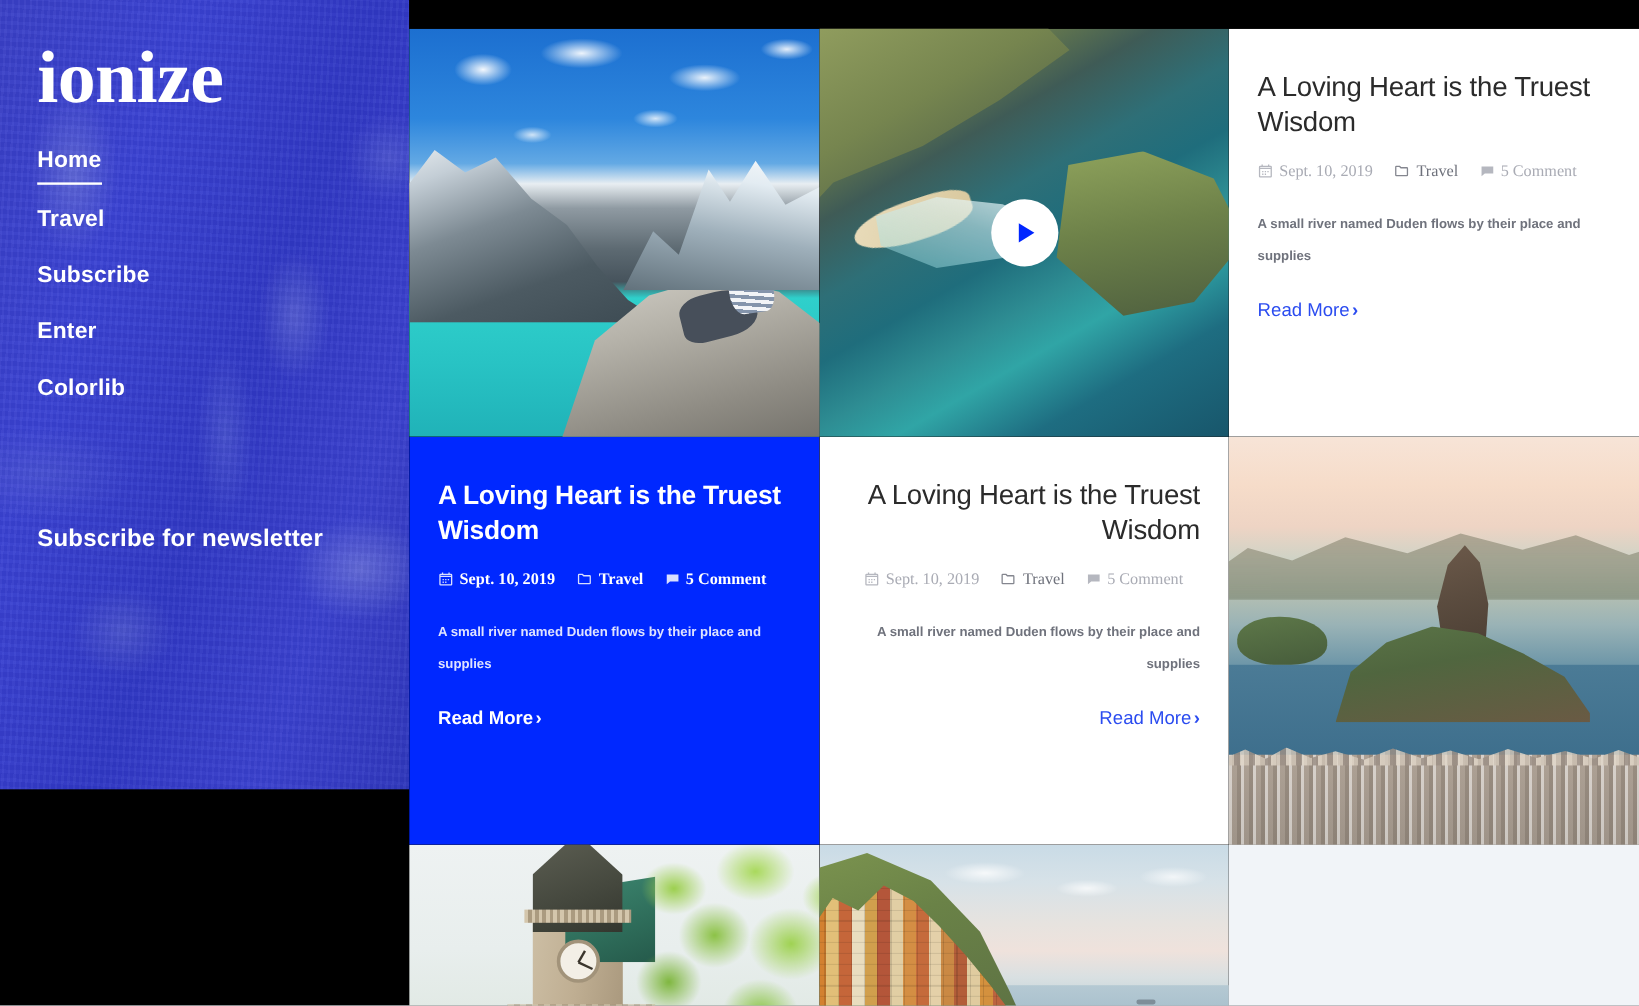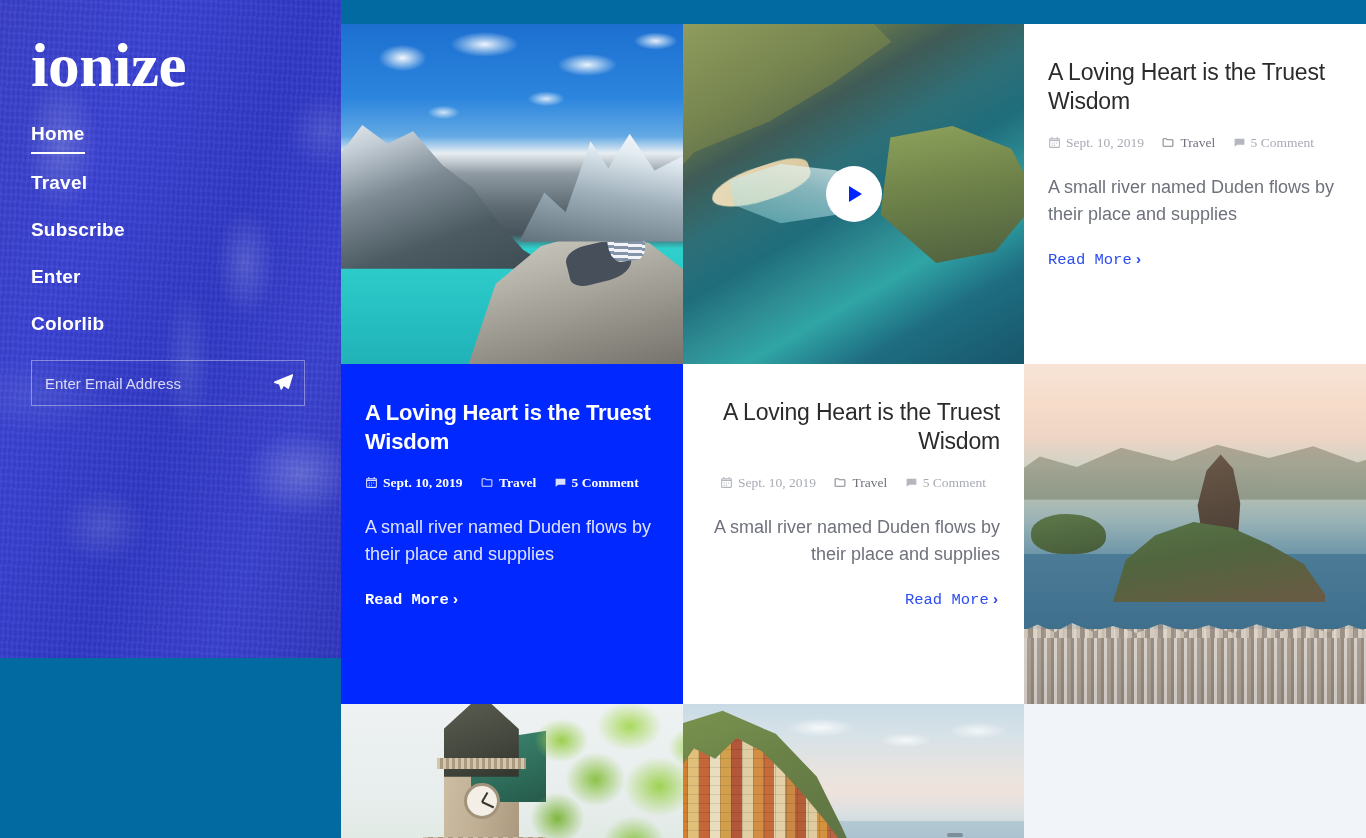--- a/index.html
+++ b/index.html
@@ -9,21 +9,21 @@
     height: 838px;
     overflow: hidden;
     background: #F1F4F8;
     font-family: "Liberation Sans", sans-serif;
   }
 
   .page {
     position: relative;
     width: 1366px;
     height: 838px;
-    background: #0369a1;
+    background: #000000;
   }
 
   
   .sidebar {
     position: absolute;
     left: 0; top: 0;
     width: 341px;
     height: 658px;
     overflow: hidden;
     padding: 0;
@@ -432,34 +432,34 @@
   .meta-item .meta-ico {
     display: inline-block;
     vertical-align: -2px;
     margin-right: 5px;
     opacity: .85;
   }
   .meta-item.cat { color: #6f727c; }
   .post-card.blue .meta-item.cat { color: #ffffff; }
 
   .post-excerpt {
-    font-size: 18px;
+    font-size: 11px;
     line-height: 27px;
     color: #6f727c;
     margin-bottom: 22px;
+    font-weight: bold;
   }
   .post-card.blue .post-excerpt { color: #dfe3ff; }
 
   .read-more {
     display: inline-block;
     font-size: 15.5px;
     color: #2b4cf0;
     text-decoration: none;
     cursor: pointer;
-    font-family: Liberation Mono, monospace;
   }
   .post-card.blue .read-more { color: #ffffff; font-weight: bold; }
   .read-more .chev { font-weight: bold; margin-left: 2px; }
 
   svg { display: inline-block; }
 </style>
 </head>
 <body>
 
 <div class="page">
@@ -471,31 +471,22 @@
       <div class="logo">ionize</div>
 
       <nav class="nav">
         <a class="nav-item active">Home</a>
         <a class="nav-item">Travel</a>
         <a class="nav-item">Subscribe</a>
         <a class="nav-item">Enter</a>
         <a class="nav-item">Colorlib</a>
       </nav>
 
-
-      <div class="subscribe-box">
-        <input class="subscribe-input" type="text" placeholder="Enter Email Address" style="">
-        <button class="send-btn">
-          <span>
-            <svg width="22" height="22" viewBox="0 0 24 24" aria-hidden="true">
-              <path d="M22 2.5L2.6 10.4c-.7.3-.7 1.3 0 1.5l5.1 1.6 1.7 5.2c.2.7 1.2.8 1.5.1l2-3.6 4.3 3.2c.5.4 1.2.1 1.3-.5L23 3.4c.1-.6-.5-1.1-1-.9z" fill="#ffffff"></path>
-            </svg>
-          </span>
-        </button>
-      </div>
+      <div class="subscribe-title">Subscribe for newsletter</div>
+
 
 
     </div>
   </aside>
 
   <main class="grid">
 
     <div class="tile t-r1c1">
       <div class="photo ph-mountain-lake">
         <div class="lake-rock"></div>

